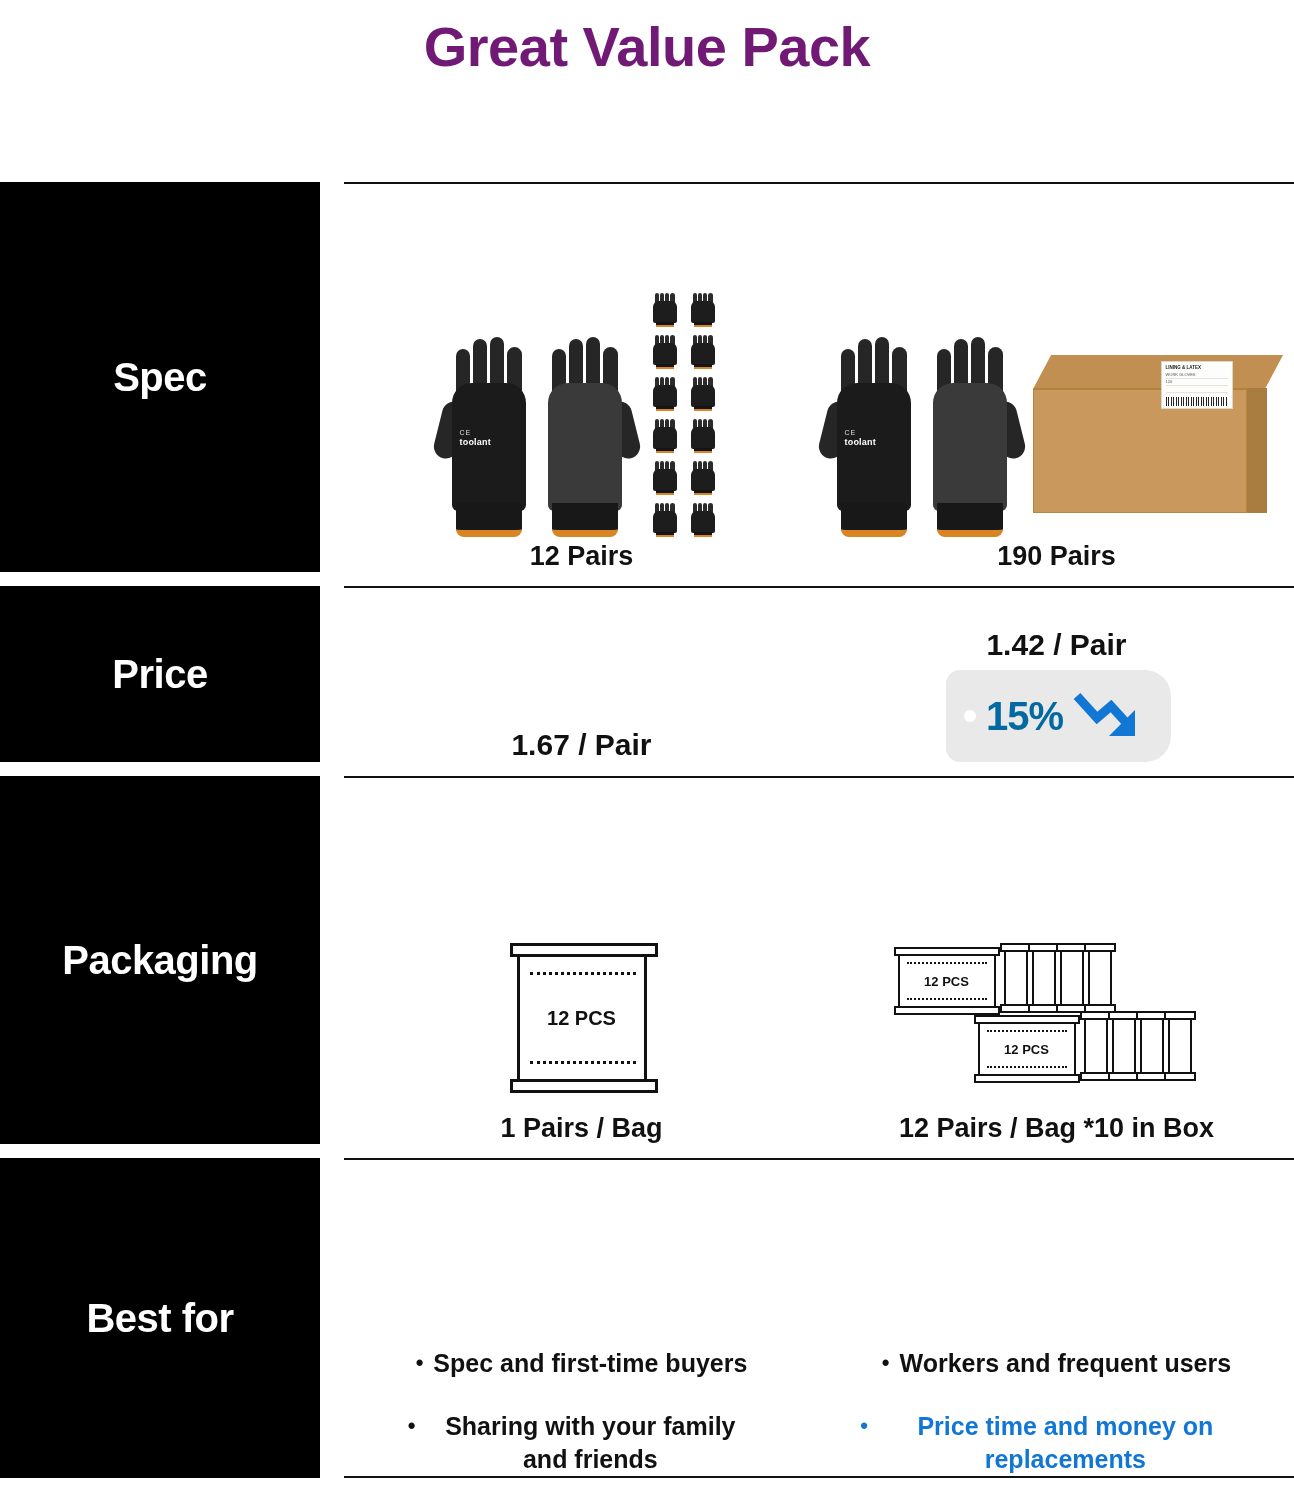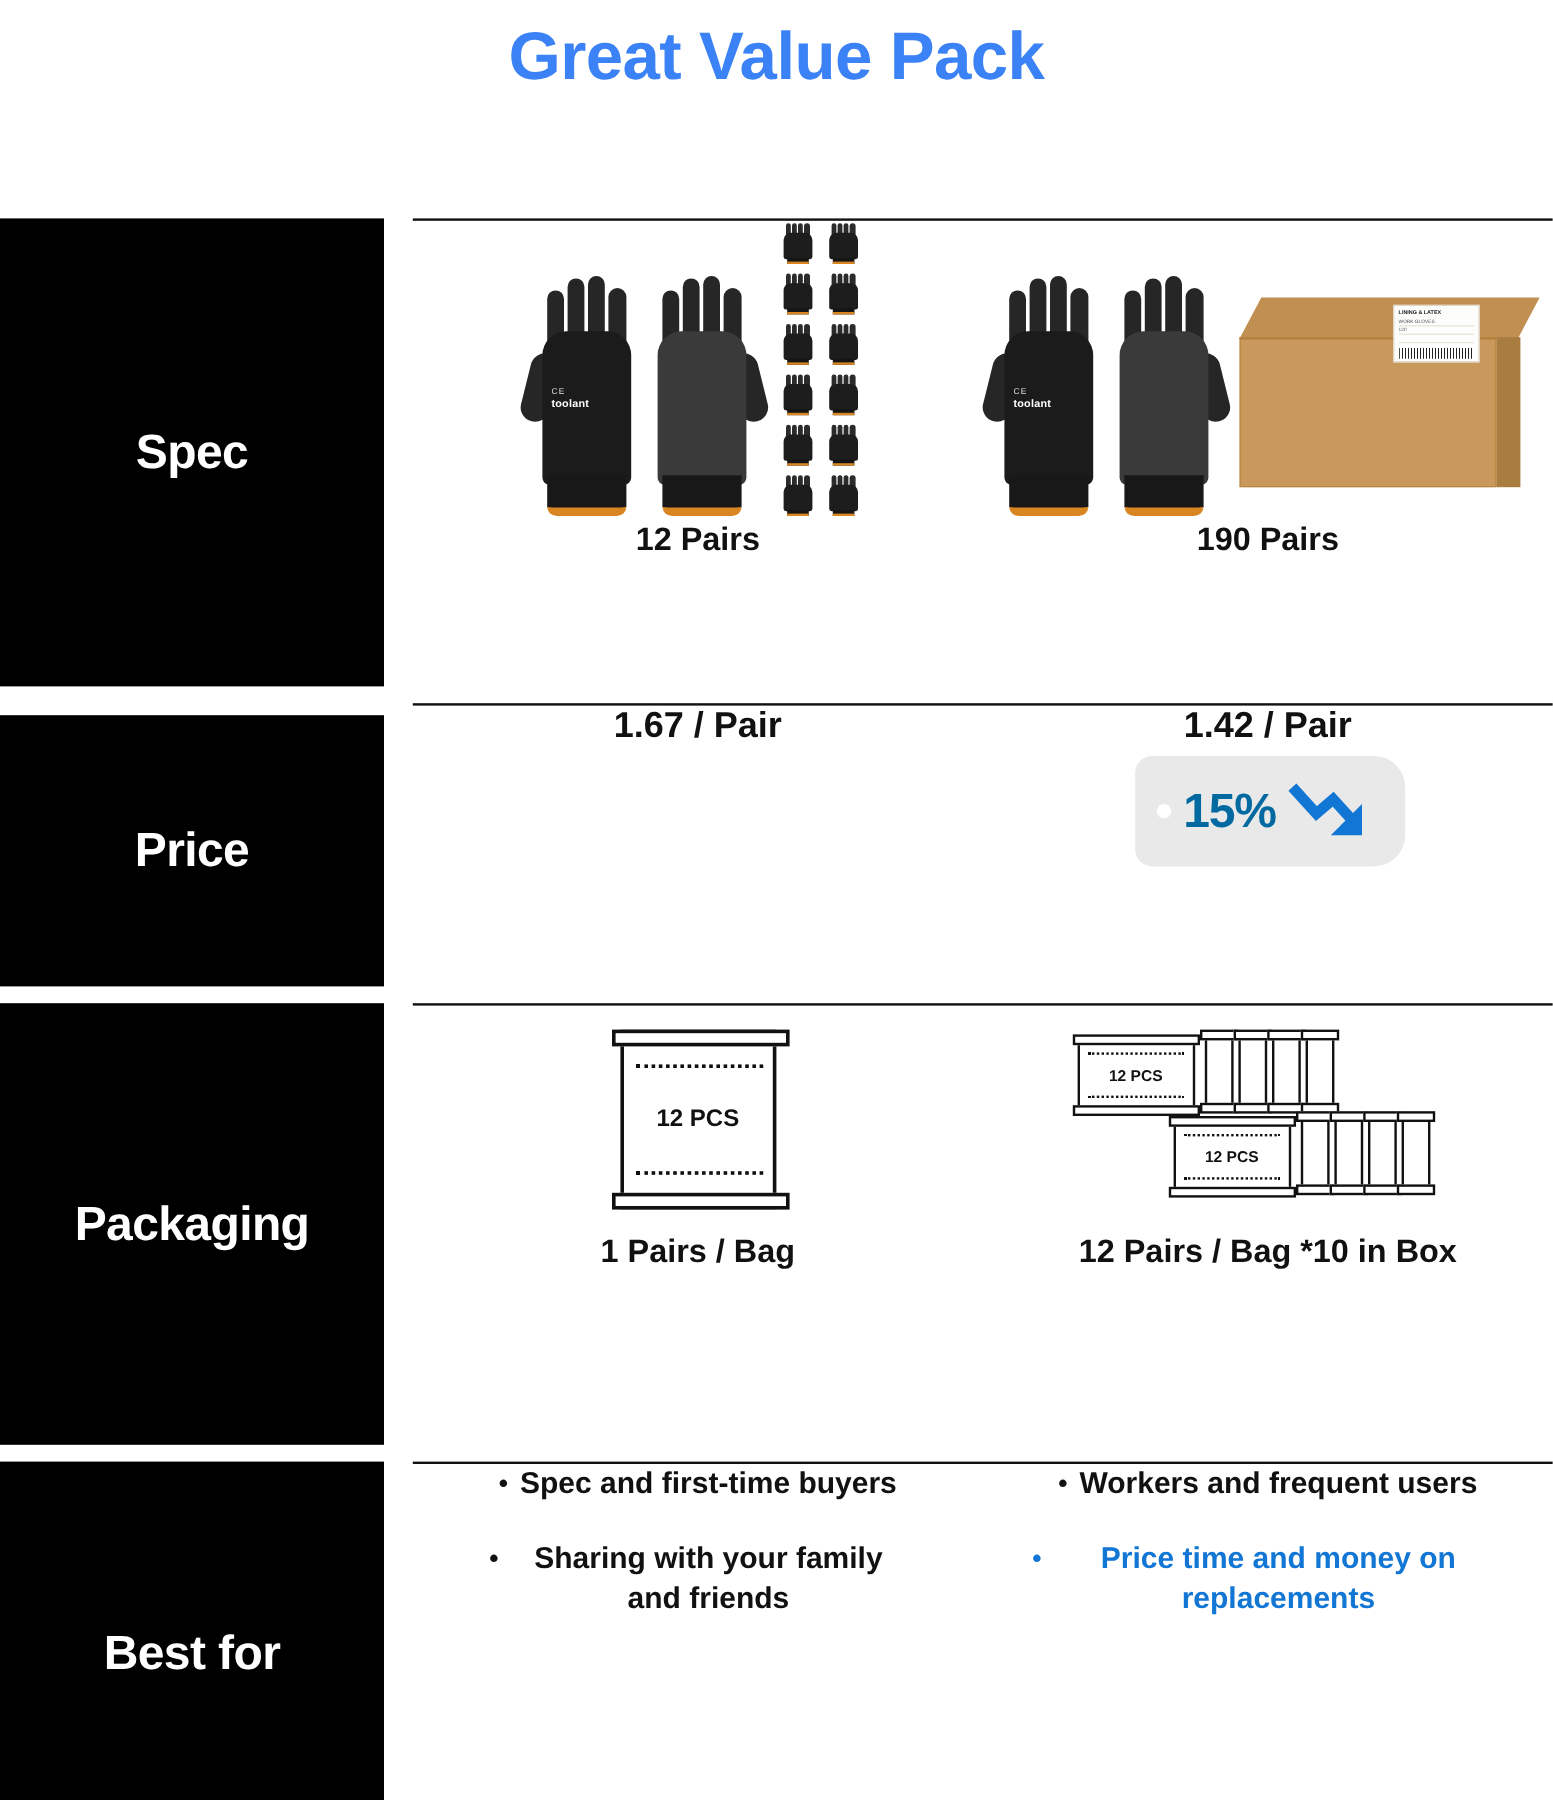--- a/index.html
+++ b/index.html
@@ -15,21 +15,21 @@
     color: #111111;
     position: relative;
     overflow: hidden;
   }
 
   .page-title {
     text-align: center;
     font-size: 56px;
     font-weight: bold;
     letter-spacing: -0.5px;
-    color: #3b82f6;
+    color: #701a75;
     margin: 0;
     padding-top: 4px;
     height: 86px;
     line-height: 86px;
   }
 
   .compare-table {
     margin-top: 96px;
     width: 1294px;
   }
@@ -47,41 +47,41 @@
     color: #ffffff;
     display: flex;
     align-items: center;
     justify-content: center;
     font-size: 40px;
     font-weight: bold;
     letter-spacing: -0.5px;
   }
 
   .row-spec .label-cell { height: 390px; }
-  .row-price .label-cell { height: 226px; margin-top: 10px; }
+  .row-price .label-cell { height: 176px; }
   .row-packaging .label-cell { height: 368px; }
   .row-bestfor .label-cell { height: 320px; }
 
   .gap-row { height: 14px; background: #ffffff; }
 
   .content-cell {
     flex: 1;
     display: flex;
     border-top: 2px solid #111111;
     margin-left: 24px;
     position: relative;
   }
   .row-bestfor .content-cell { border-bottom: 2px solid #111111; }
 
   .col {
     flex: 1;
     display: flex;
     flex-direction: column;
     align-items: center;
-    justify-content: flex-start;
+    justify-content: flex-end;
   }
 
   .caption {
     font-size: 27px;
     font-weight: bold;
     color: #111111;
     text-align: center;
   }
 
   

